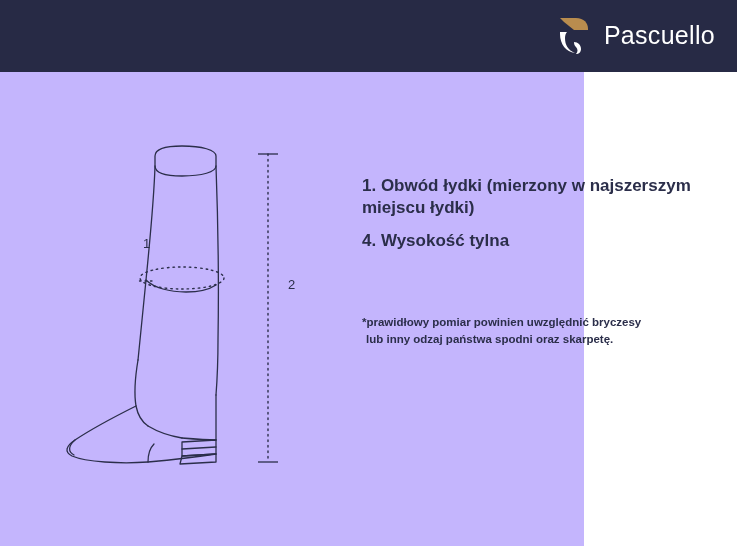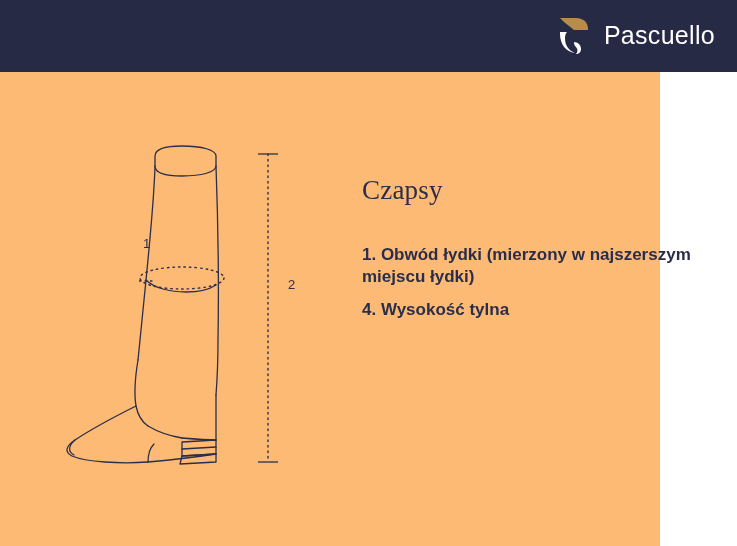--- a/index.html
+++ b/index.html
@@ -8,23 +8,23 @@
   }
   body {
     width: 737px;
     height: 546px;
     background: #ffffff;
     font-family: "Liberation Sans", sans-serif;
     overflow: hidden;
   }
   .page {
     position: relative;
-    width: 660px;
+    width: 584px;
     height: 546px;
-    background: #fdba74;
+    background: #c4b5fd;
   }
   
   .header {
     position: absolute;
     left: 0;
     top: 0;
     width: 737px;
     height: 72px;
     background: #272a45;
   }
@@ -170,20 +170,23 @@
       <line x1="238" y1="44" x2="238" y2="352" stroke="#2b2e4a" stroke-width="1.4" stroke-dasharray="1.5 4" stroke-linecap="round"></line>
       <line x1="228" y1="44" x2="248" y2="44" stroke="#2b2e4a" stroke-width="1.3"></line>
       <line x1="228" y1="352" x2="248" y2="352" stroke="#2b2e4a" stroke-width="1.3"></line>
     </svg>
 
     <span class="label label-1">1</span>
     <span class="label label-2">2</span>
   </div>
 
   <div class="content">
-    <h1 class="title">Czapsy</h1>
     <ul class="measure-list">
       <li>1. Obwód łydki (mierzony w najszerszym miejscu łydki)</li>
       <li>4. Wysokość tylna</li>
     </ul>
+    <div class="note">
+      <span>*prawidłowy pomiar powinien uwzględnić bryczesy</span>
+      <span class="note-line2">lub inny odzaj państwa spodni oraz skarpetę.</span>
+    </div>
   </div>
 
 </div>
 
 </body></html>

